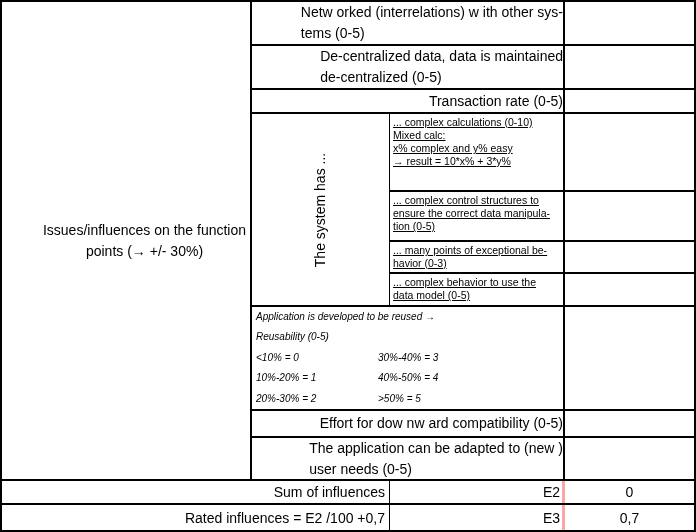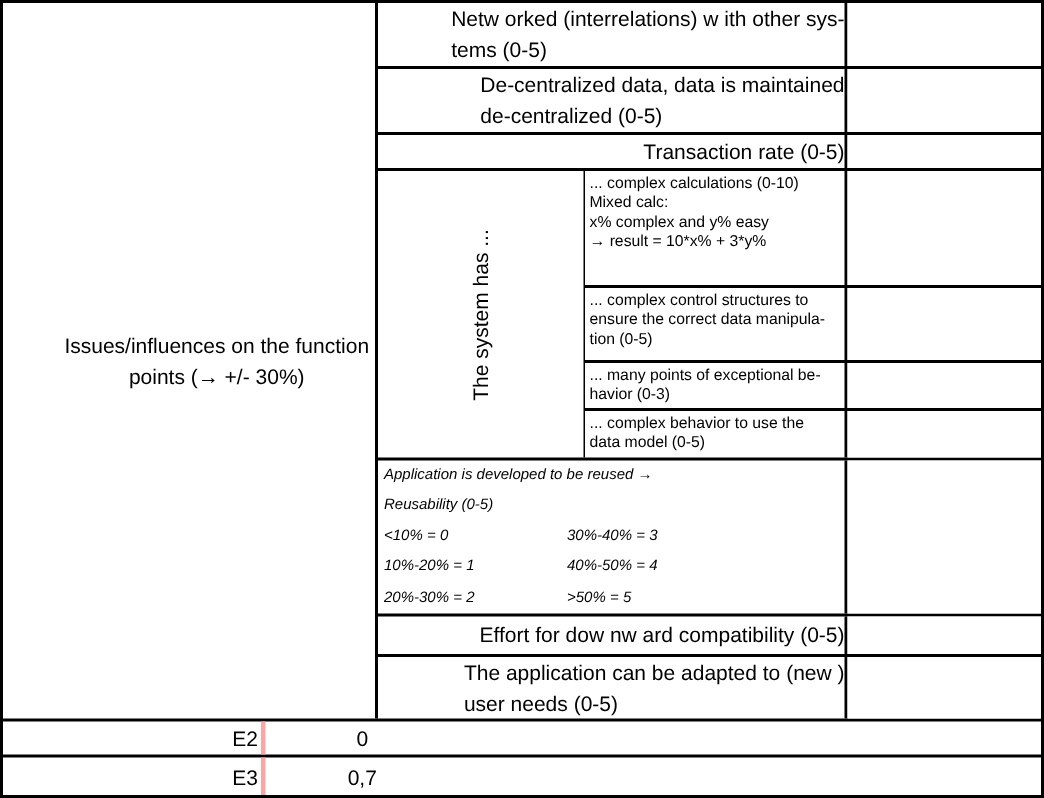--- a/index.html
+++ b/index.html
@@ -36,21 +36,21 @@
     width: 138px; border-right: 1px solid #000;
     display: flex; align-items: center; justify-content: center;
   }
   .rot-cell span { transform: rotate(-90deg); white-space: nowrap; font-size: 14px; }
   .subwrap { width: 304px; display: flex; flex-direction: column; }
   .sub { display: flex; border-bottom: 2px solid #000; }
   .sub.last { border-bottom: none; }
   .sh78 { height: 78px; } .sh50 { height: 50px; } .sh32 { height: 32px; } .sh31 { height: 31px; }
   .subtext {
     width: 175px; border-right: 2px solid #000;
-    font-size: 10.5px; line-height: 13px; padding: 2px 2px 0 3px;
+    font-size: 10.5px; line-height: 13px; padding: 2px 2px 0 3px; text-decoration: underline;
   }
   .sub .input-cell { width: 129px; }
   
   .reuse { flex-direction: column; justify-content: center; align-items: flex-start; }
   .reuse-line { display: flex; font-size: 10px; line-height: 20.5px; font-style: italic; }
   .reuse-c1 { width: 122px; }
   
   .sumrow { display: flex; border-bottom: 2px solid #000; height: 24px; font-size: 14px; }
   .sumrow.last { border-bottom: none; height: 25px; }
   .sum-label {
@@ -168,22 +168,24 @@
           <span class="pre">The application can be adapted to (new )
 user needs (0-5)</span>
         </div>
         <div class="input-cell"></div>
       </div>
 
     </div>
   </div>
 
   <div class="sumrow">
+    <div class="sum-label">Sum of influences</div>
     <div class="sum-code">E2</div>
     <div class="sum-val">0</div>
   </div>
 
   <div class="sumrow last">
+    <div class="sum-label">Rated influences = E2 /100 +0,7</div>
     <div class="sum-code">E3</div>
     <div class="sum-val">0,7</div>
   </div>
 
 </div>
 
 </body></html>

